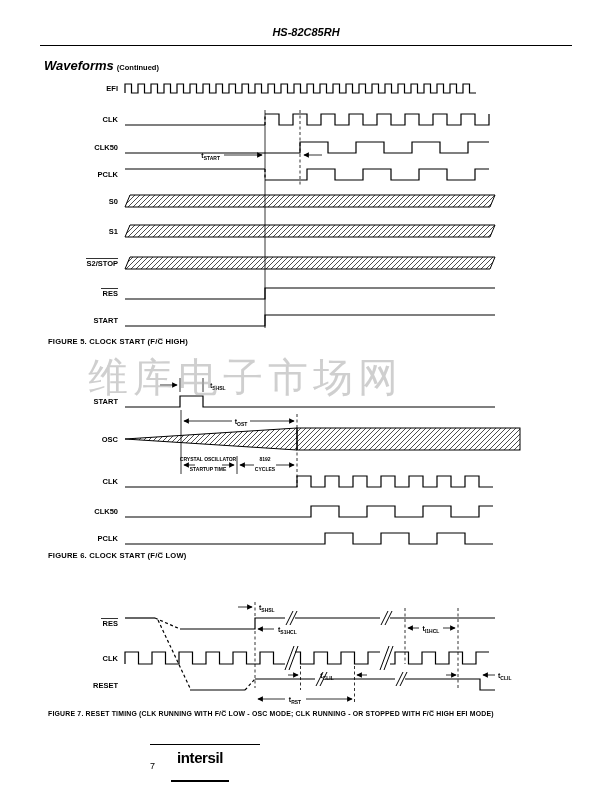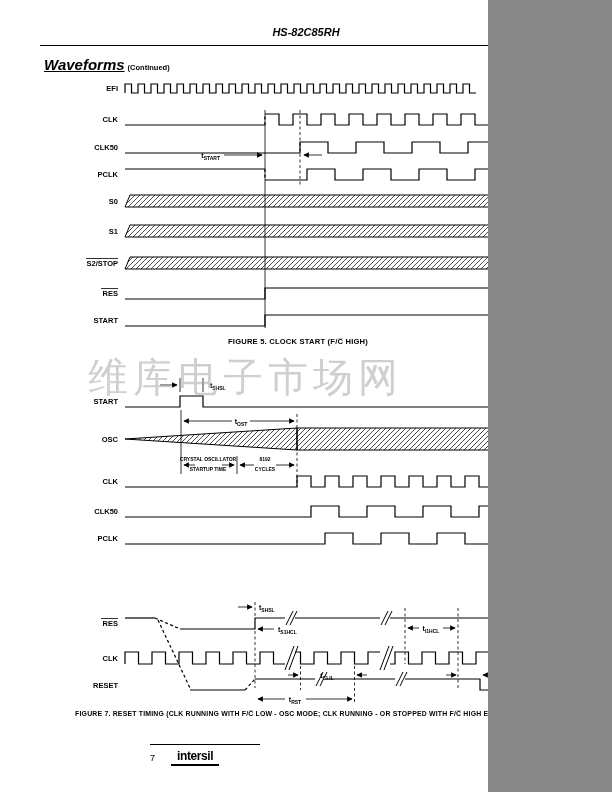--- a/index.html
+++ b/index.html
@@ -1,35 +1,35 @@
 <!DOCTYPE html>
 <html><head>
 <meta charset="utf-8">
 <style>
   html,body{margin:0;padding:0;background:#888;}
-  .page{width:488px;height:792px;position:relative;background:#fff;overflow:hidden;
+  .page{width:612px;height:792px;position:relative;background:#fff;overflow:hidden;
         font-family:"Liberation Sans",sans-serif;color:#000;}
   .doc-title{position:absolute;top:26px;left:0;width:612px;text-align:center;
              font-size:11px;font-weight:bold;font-style:italic;}
   .head-rule{position:absolute;top:45px;left:40px;width:532px;border-top:1.2px solid #000;}
   .section-head{position:absolute;top:56px;left:44px;}
-  .section-title{font-size:15px;font-weight:bold;font-style:italic;text-decoration:underline;}
+  .section-title{font-size:13px;font-weight:bold;font-style:italic;}
   .section-cont{font-size:7.5px;font-weight:bold;margin-left:3px;text-align:center;}
   .fig-svg{position:absolute;left:40px;}
   #fig5{top:80px;} #fig6{top:374px;} #fig7{top:598px;}
-  .figcap{position:absolute;left:32px;width:532px;text-align:center;
+  .figcap{position:absolute;left:48px;width:532px;text-align:left;
           font-size:7.6px;font-weight:bold;letter-spacing:.2px;}
   #cap5{top:337px;} #cap6{top:551px;} #cap7{top:710px;font-size:6.9px;}
   .watermark{position:absolute;top:350px;left:88px;font-size:40px;letter-spacing:5px;
              color:#a9a9a9;opacity:.55;z-index:3;white-space:nowrap;}
   .footer{position:absolute;top:744px;left:150px;display:flex;align-items:center;gap:16px;
           border-top:1px solid #000;padding-top:4px;width:110px;}
   .pagenum{font-size:9px;}
-  .logo{font-size:12px;font-weight:bold;letter-spacing:-.4px;
-        border-bottom:2px solid #000;padding:0 6px 1px 6px;}
+  .logo{font-size:15px;font-weight:bold;letter-spacing:-.4px;
+        border-bottom:2px solid #000;padding:0 6px 14px 6px;}
   
   .wave{fill:none;stroke:#000;stroke-width:1.2;}
   .thin{fill:none;stroke:#000;stroke-width:.8;}
   .dash{stroke-dasharray:3 2.5;}
   .arr{stroke:#000;stroke-width:.8;fill:none;}
   .lbl{font-family:"Liberation Sans",sans-serif;font-size:7.5px;font-weight:bold;}
   .ann{font-family:"Liberation Sans",sans-serif;font-size:7px;font-weight:bold;}
   .sub{font-size:5px;}
   .note{font-family:"Liberation Sans",sans-serif;font-size:5px;font-weight:bold;text-anchor:middle;}
   .brk{fill:#fff;stroke:none;}
@@ -142,20 +142,21 @@
       <line class="arr" x1="155" y1="91" x2="144" y2="91" marker-end="url(#ar6)"></line>
       <line class="arr" x1="182" y1="91" x2="194" y2="91" marker-end="url(#ar6)"></line>
       <text class="note" x="168" y="87">CRYSTAL OSCILLATOR</text>
       <text class="note" x="168" y="97">STARTUP TIME</text>
       <line class="arr" x1="214" y1="91" x2="200" y2="91" marker-end="url(#ar6)"></line>
       <line class="arr" x1="236" y1="91" x2="254" y2="91" marker-end="url(#ar6)"></line>
       <text class="note" x="225" y="87">8192</text>
       <text class="note" x="225" y="97">CYCLES</text>
     </g>
   </svg>
+  <div id="cap6" class="figcap">FIGURE 6.  CLOCK START (F/C̅ LOW)</div>
 
   <svg id="fig7" class="fig-svg" width="532" height="112" viewBox="0 0 532 112">
     <defs>
       <marker id="ar7" viewBox="0 0 8 8" refX="7" refY="4" markerWidth="7" markerHeight="7" orient="auto">
         <path d="M0,0 L8,4 L0,8 Z" fill="#000"></path>
       </marker>
     </defs>
 
     <g>
       <text class="lbl" x="78" y="28" text-anchor="end">RES</text>

